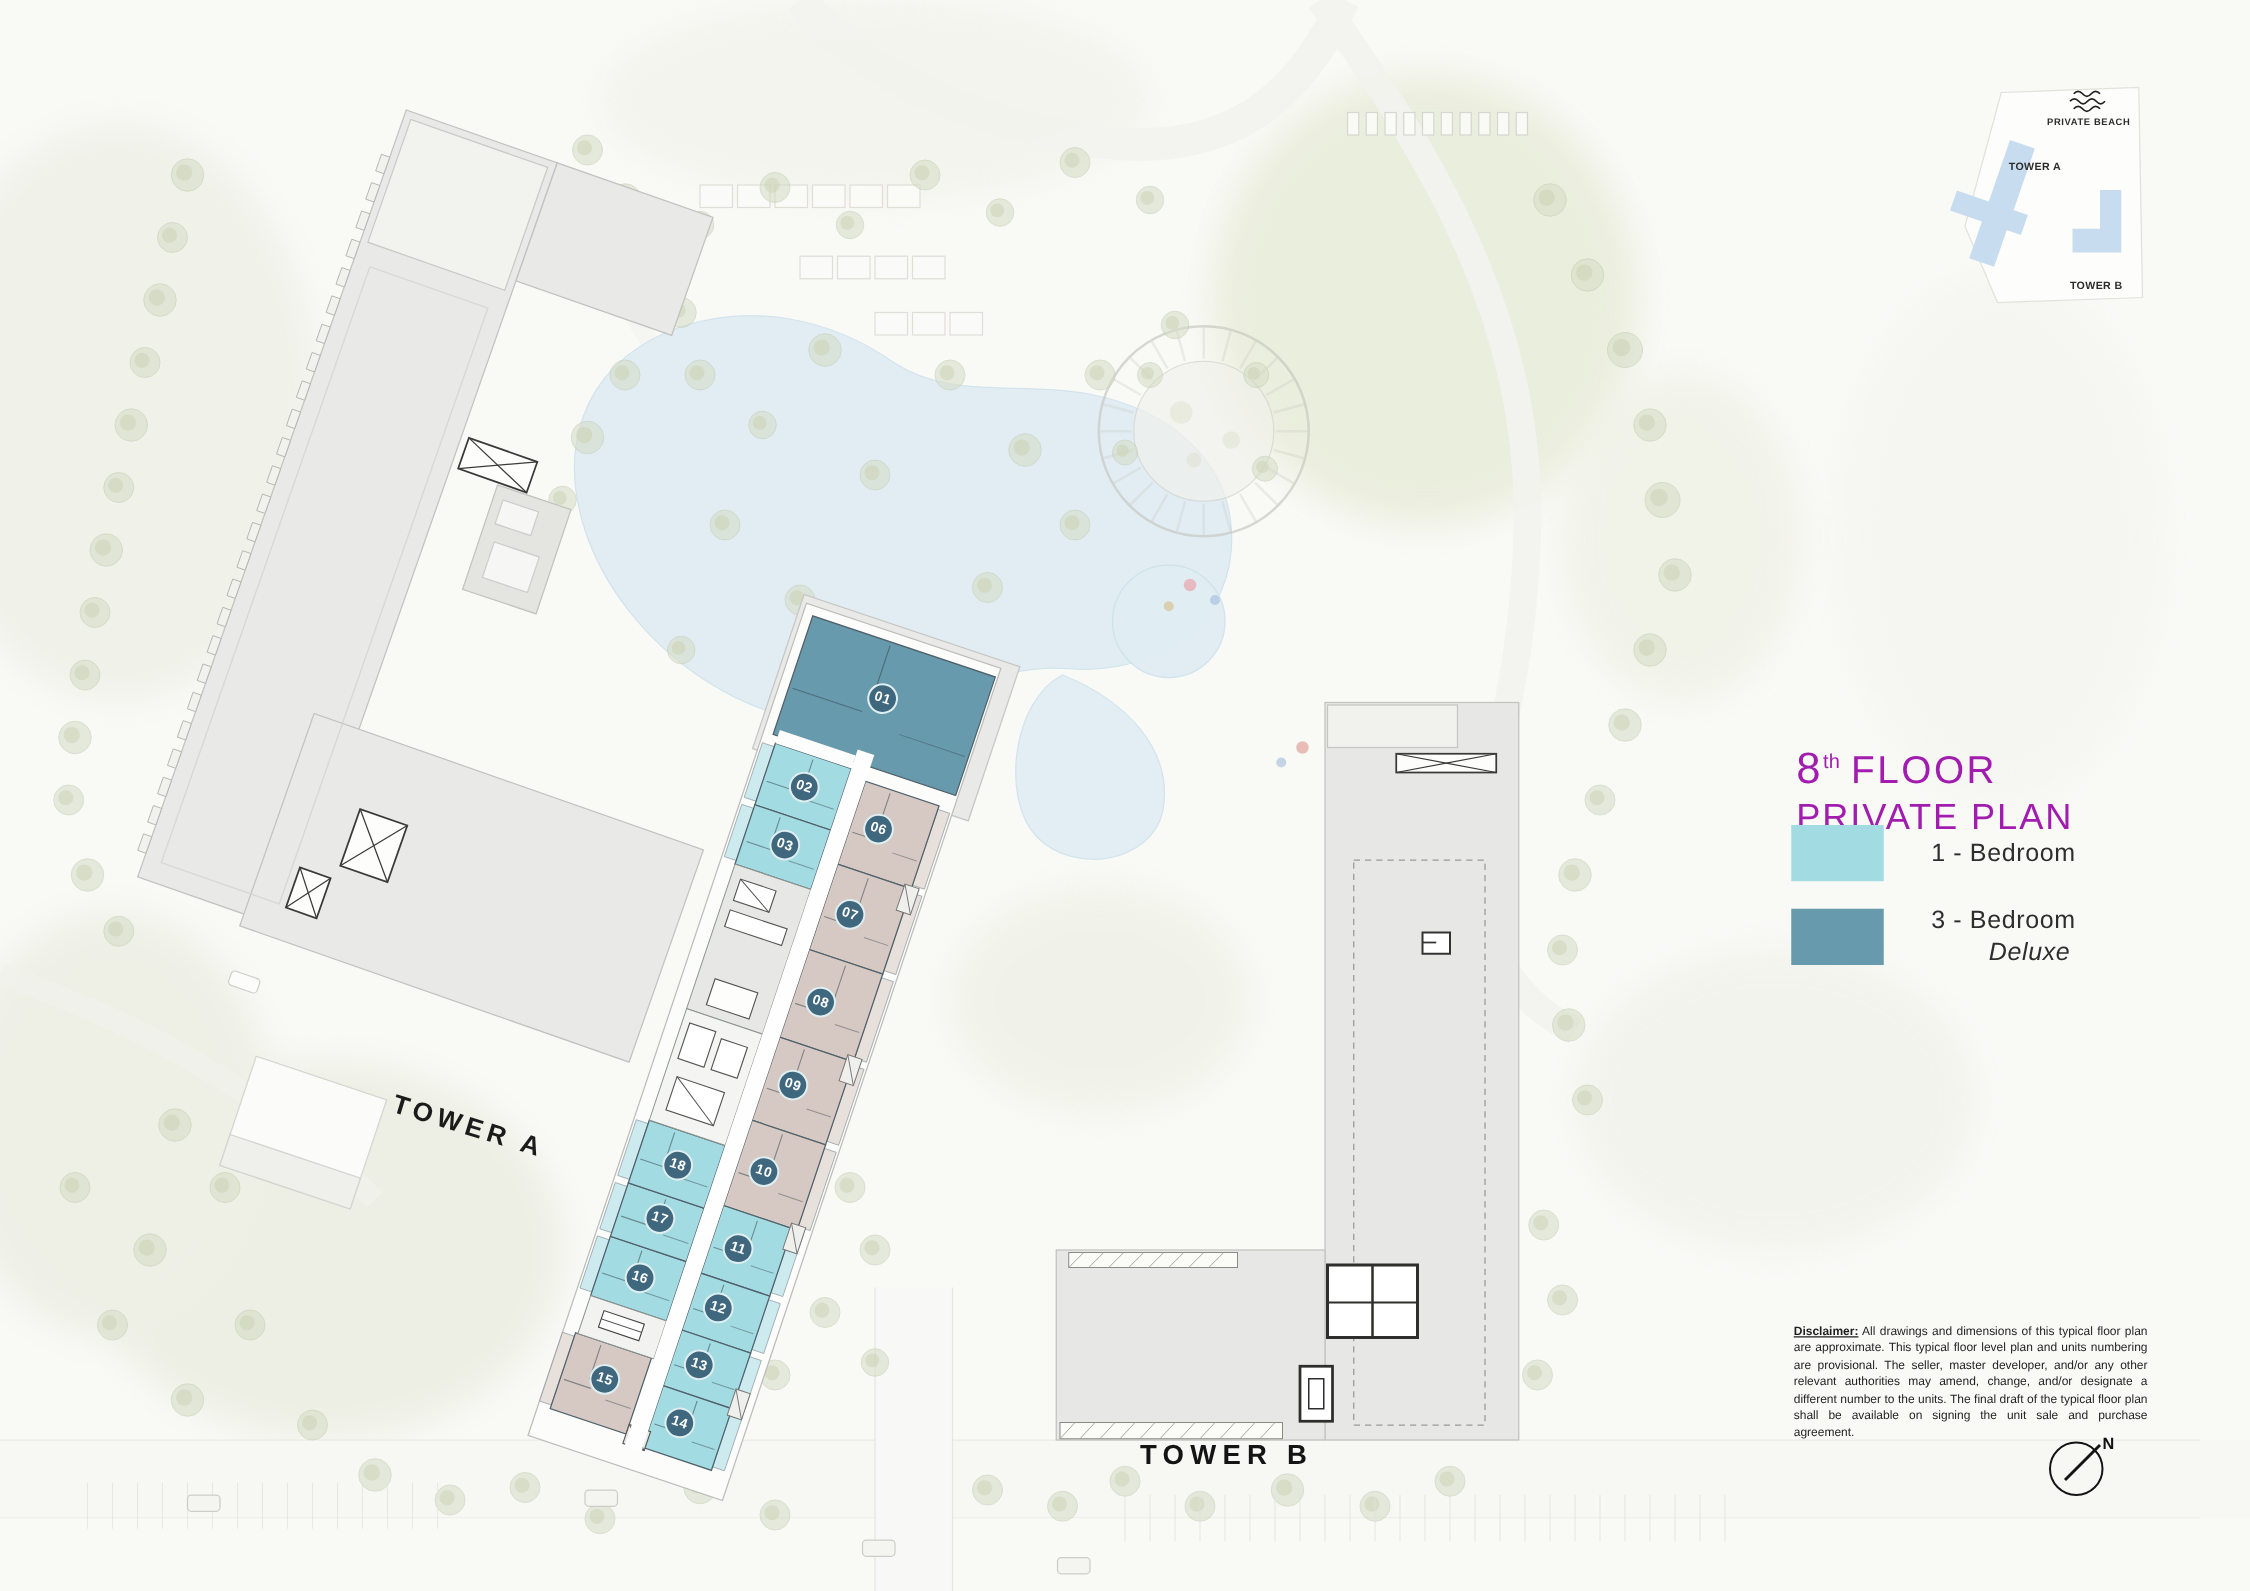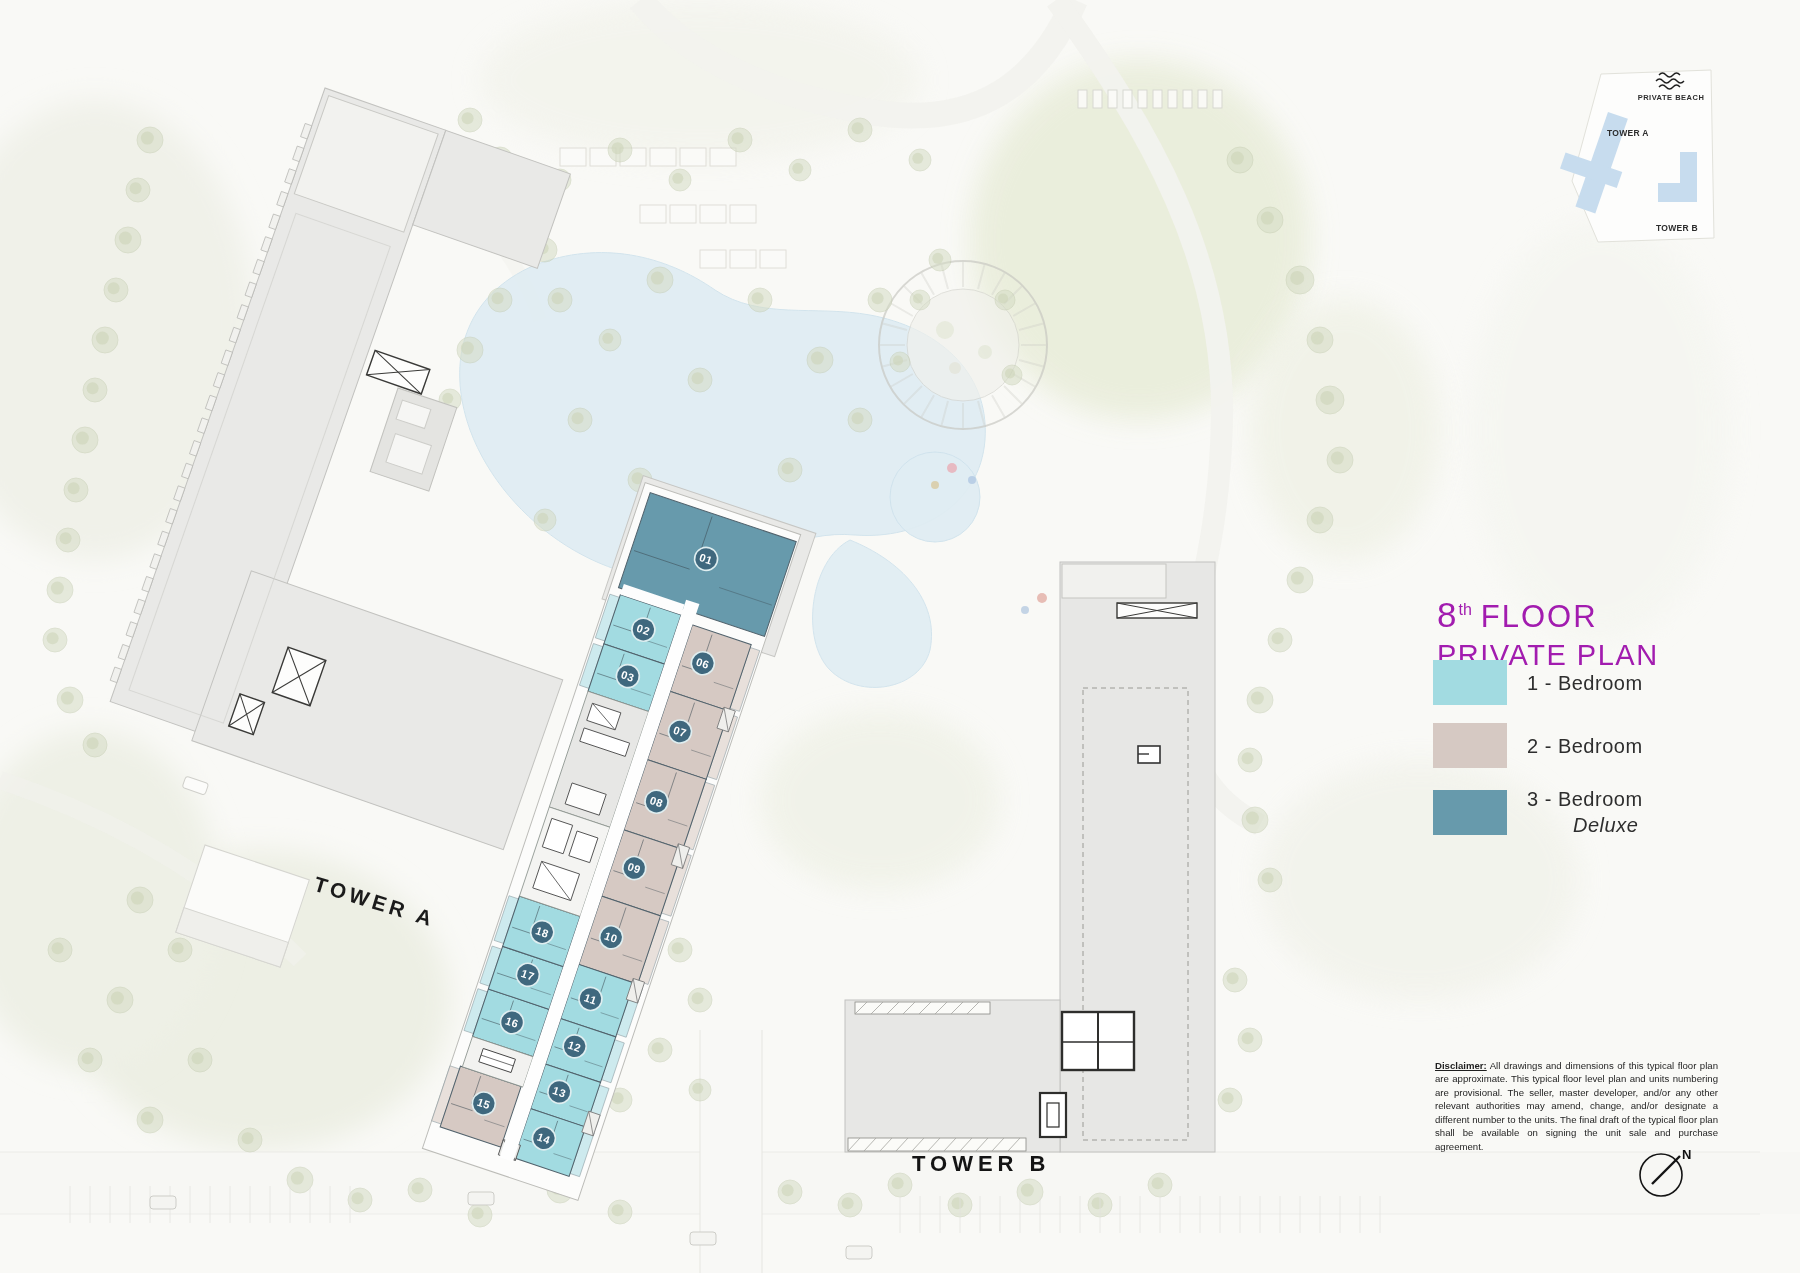--- a/index.html
+++ b/index.html
@@ -8,21 +8,21 @@
   .page svg.site{position:absolute;left:0;top:0;}
   .abs{position:absolute;}
   
   .title-block{left:1437px;top:552px;color:#a21caf;margin-top:40px;}
   .title-line1{font-size:31px;letter-spacing:2px;line-height:36px;}
   .title-line1 .t-num{font-size:35px;}
   .title-line1 sup{font-size:16px;vertical-align:12px;margin-right:9px;letter-spacing:0;}
   .title-line2{font-size:29px;letter-spacing:1.5px;line-height:40px;}
   
   .legend{left:1433px;top:660px;color:#2e2e2e;}
-  .legend-row{display:flex;align-items:center;margin-bottom:18px;}
+  .legend-row{display:flex;align-items:center;margin-bottom:18px;gap:18px;}
   .legend-swatch{width:74px;height:45px;flex:0 0 74px;}
   .legend-label{margin-left:20px;font-size:20px;letter-spacing:.5px;line-height:26px;}
   .legend-label .l2{padding-left:46px;font-style:italic;}
   
   .disclaimer{left:1435px;top:1059px;width:283px;font-size:9.6px;line-height:1.4;
               text-align:justify;color:#1f1f1f;}
   .disclaimer b{font-weight:bold;text-decoration:underline;}
   
   .tower-a-label{left:318px;top:872px;transform:rotate(17deg);transform-origin:left top;
                  font-size:21px;font-weight:bold;letter-spacing:4px;color:#1b1b1b;}
@@ -873,24 +873,20 @@
     <div class="title-line1"><span class="t-num">8</span><sup>th</sup><span>FLOOR</span></div>
     <div class="title-line2">PRIVATE PLAN</div>
   </div>
 
   <div class="abs legend">
     <div class="legend-row">
       <span class="legend-swatch" style="background-color: rgb(162, 219, 225);"></span>
       <span class="legend-label">1 - Bedroom</span>
     </div>
     <div class="legend-row">
-      <span class="legend-swatch" style="background-color: rgb(214, 201, 195);"></span>
-      <span class="legend-label">2 - Bedroom</span>
-    </div>
-    <div class="legend-row">
       <span class="legend-swatch" style="background-color: rgb(103, 154, 172);"></span>
       <span class="legend-label">
         <div>3 - Bedroom</div>
         <div class="l2">Deluxe</div>
       </span>
     </div>
   </div>
 
   <svg class="abs" style="left:1555px;top:52px;" width="175" height="200" viewBox="0 0 175 200">
     <polygon points="46,22 156,18 159,186 43,190 17,129" fill="#fdfdfc" stroke="#e2e2db"></polygon>

